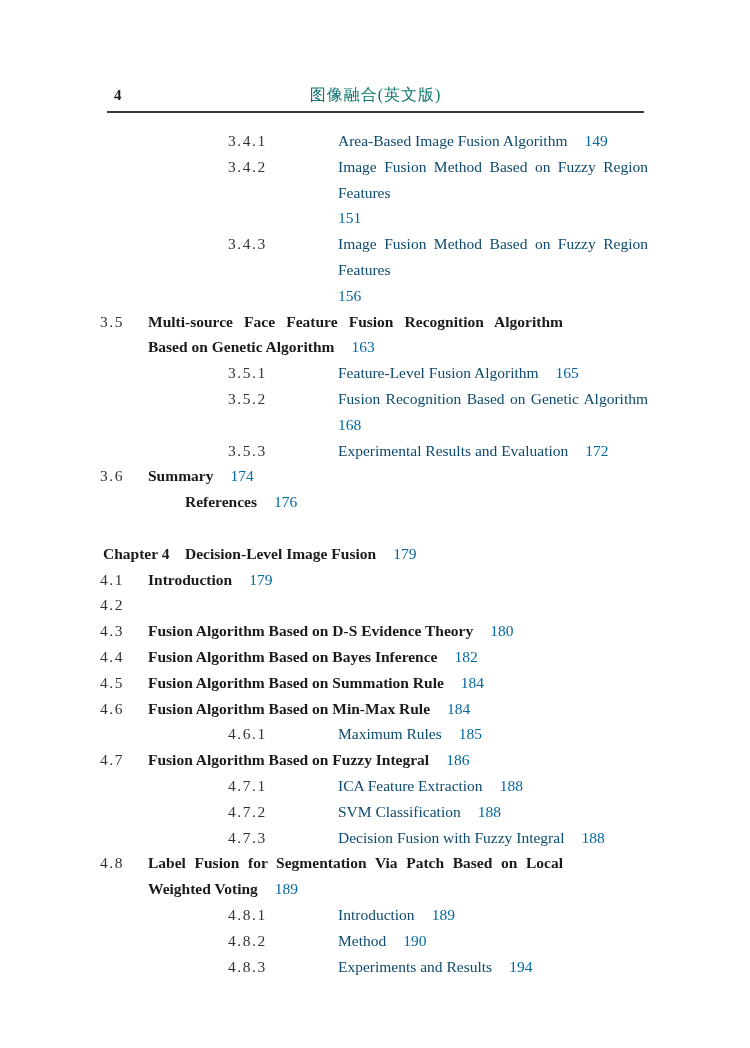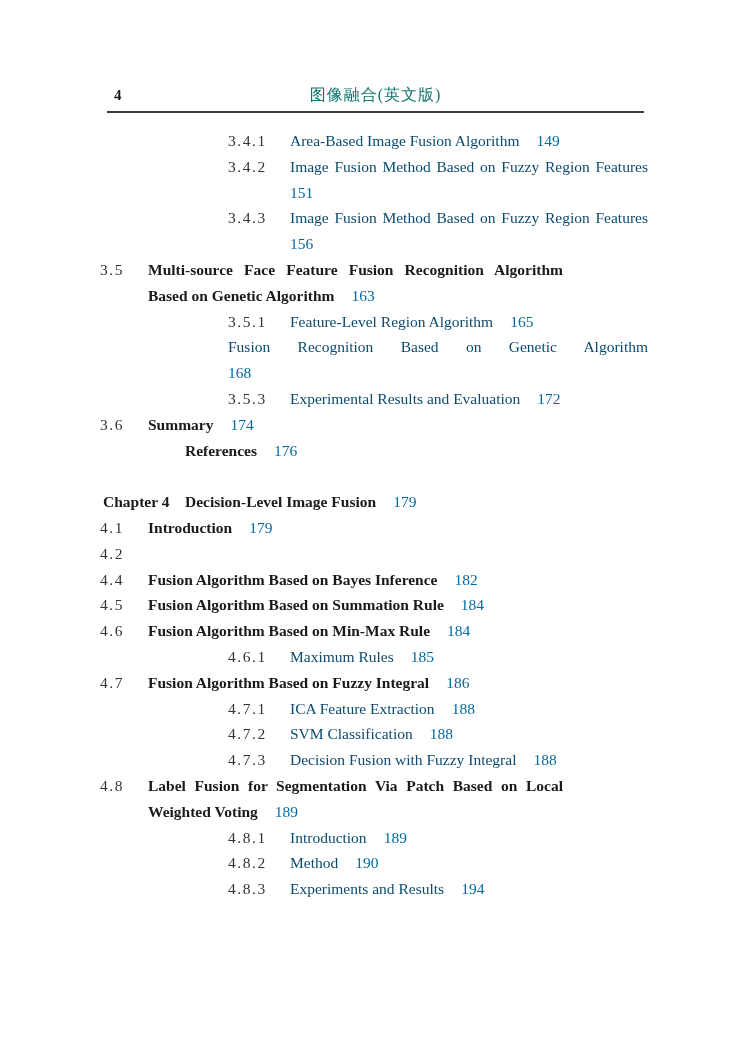--- a/index.html
+++ b/index.html
@@ -29,21 +29,21 @@
     position: absolute; top: 111px; left: 107px; width: 537px; height: 2px;
     background: #3c3c3c;
   }
 
   
   .toc {
     position: absolute; top: 128px; left: 0; width: 750px;
     font-size: 15.5px; line-height: 25.8px;
   }
   .row { display: flex; }
-  .row.subsection { margin-left: 228px; width: 420px; }
+  .row.subsection { margin-left: 228px; width: 420px; gap: 48px; }
   .row.section    { margin-left: 100px; width: 463px; }
   .row.chapter    { margin-left: 103px; width: 545px; }
   .row.references { margin-left: 185px; width: 463px; }
   .num {
     flex: none; letter-spacing: 0.1em; color: #333333;
   }
   .subsection .num { width: 62px; }
   .section .num    { width: 48px; }
   .chapnum {
     flex: none; width: 82px; letter-spacing: 0;
@@ -92,23 +92,24 @@
       </div>
       <div class="row section">
         <span class="num">3.5</span>
         <div class="text">
           <div class="l1"><span class="title">Multi-source Face Feature Fusion Recognition Algorithm</span></div>
           <div class="l2"><span class="title">Based on Genetic Algorithm</span><span class="pg">163</span></div>
         </div>
       </div>
       <div class="row subsection">
         <span class="num">3.5.1</span>
-        <div class="text"><span class="title">Feature-Level Region Algorithm</span><span class="pg">165</span></div>
+        <div class="text"><span class="title">Feature-Level Fusion Algorithm</span><span class="pg">165</span></div>
       </div>
       <div class="row subsection">
+        <span class="num">3.5.2</span>
         <div class="text">
           <div class="l1"><span class="title">Fusion Recognition Based on Genetic Algorithm</span></div>
           <div class="l2"><span class="pg">168</span></div>
         </div>
       </div>
       <div class="row subsection">
         <span class="num">3.5.3</span>
         <div class="text"><span class="title">Experimental Results and Evaluation</span><span class="pg">172</span></div>
       </div>
       <div class="row section">
@@ -122,20 +123,24 @@
       <div class="row chapter">
         <span class="chapnum">Chapter 4</span>
         <div class="text"><span class="title">Decision-Level Image Fusion</span><span class="pg">179</span></div>
       </div>
       <div class="row section">
         <span class="num">4.1</span>
         <div class="text"><span class="title">Introduction</span><span class="pg">179</span></div>
       </div>
       <div class="row section">
         <span class="num">4.2</span>
+      </div>
+      <div class="row section">
+        <span class="num">4.3</span>
+        <div class="text"><span class="title">Fusion Algorithm Based on D-S Evidence Theory</span><span class="pg">180</span></div>
       </div>
       <div class="row section">
         <span class="num">4.4</span>
         <div class="text"><span class="title">Fusion Algorithm Based on Bayes Inference</span><span class="pg">182</span></div>
       </div>
       <div class="row section">
         <span class="num">4.5</span>
         <div class="text"><span class="title">Fusion Algorithm Based on Summation Rule</span><span class="pg">184</span></div>
       </div>
       <div class="row section">

